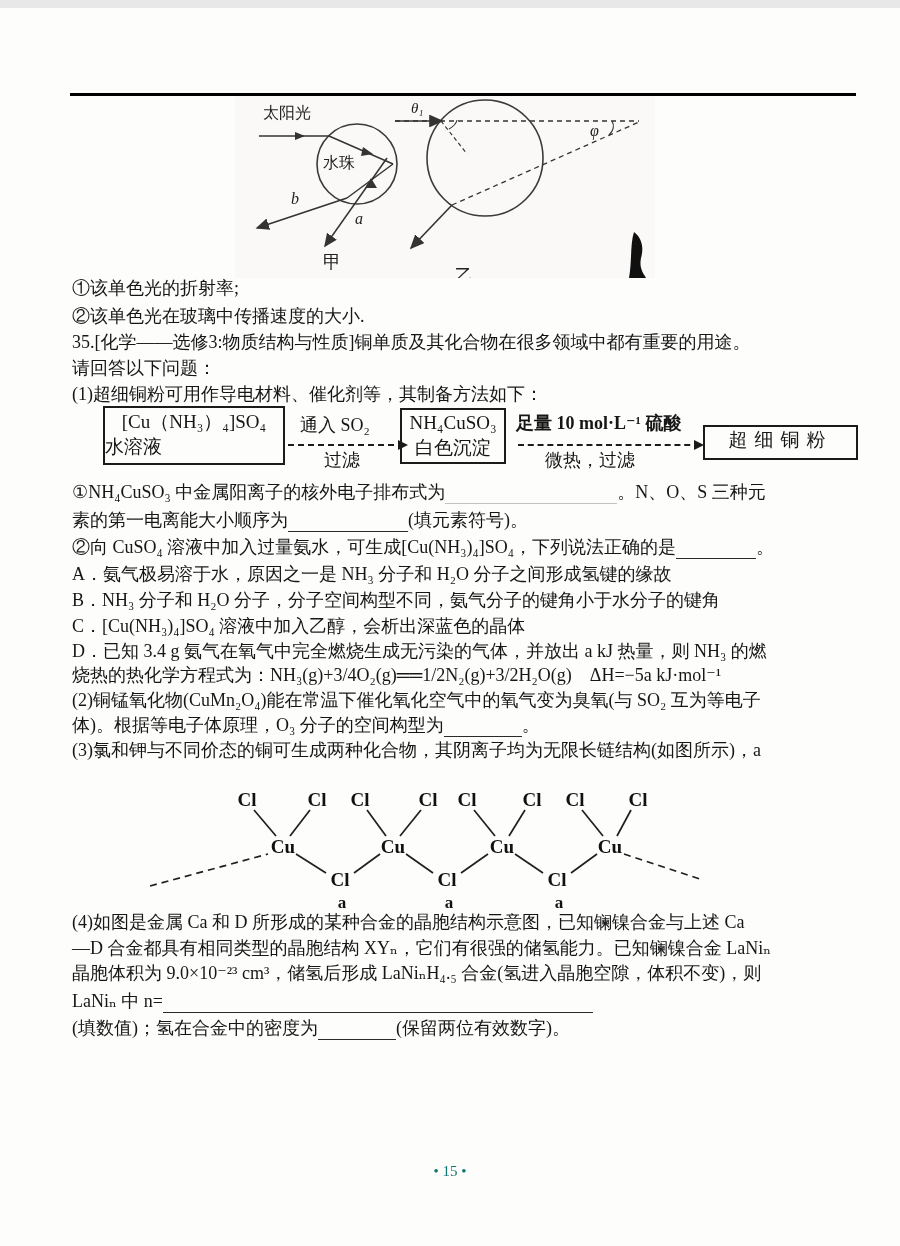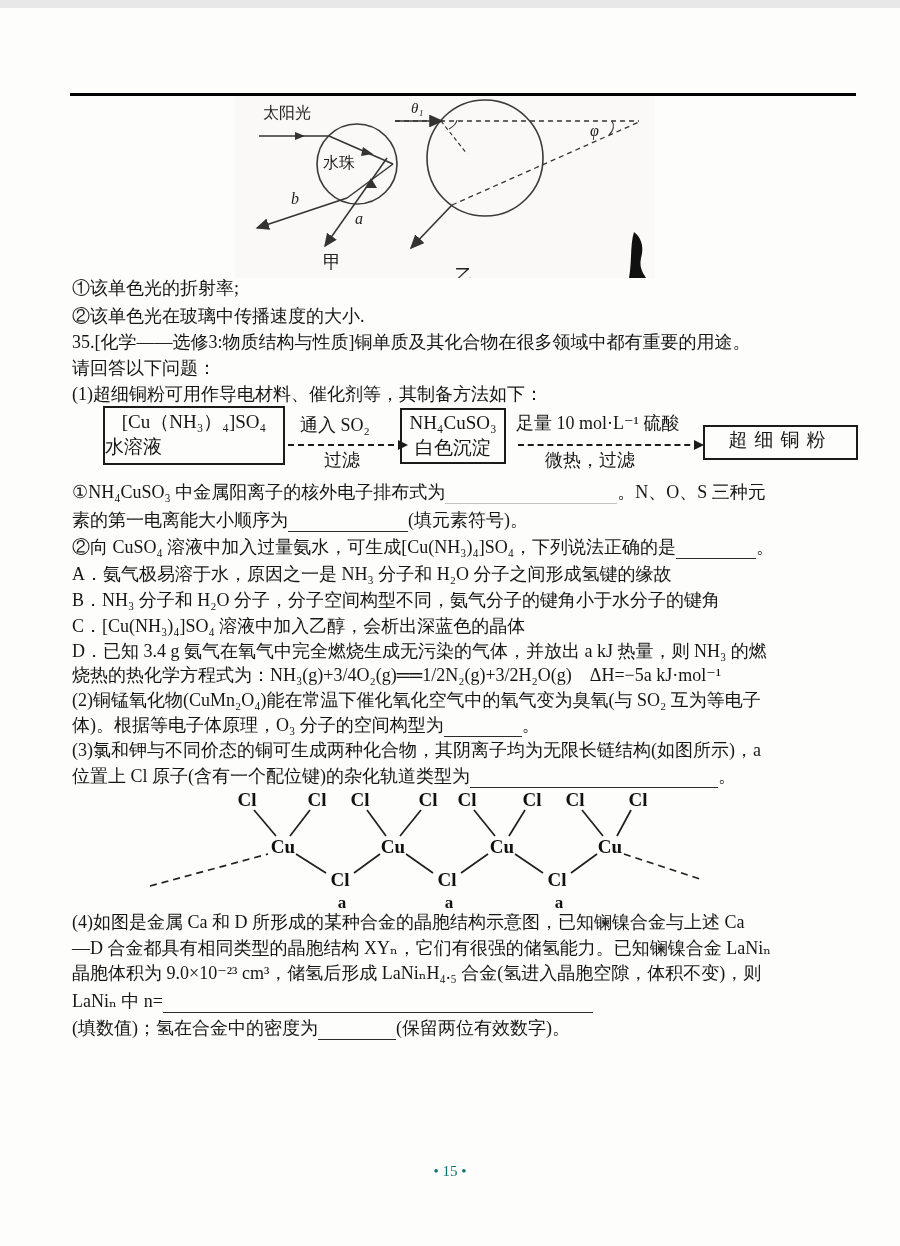--- a/index.html
+++ b/index.html
@@ -98,21 +98,21 @@
       <span class="c" style="text-align:center;">[Cu（NH₃）₄]SO₄</span>
       <span class="c" style="">水溶液</span>
     </div>
     <div class="flabel" style="left:228px;top:9px;">通入 SO₂</div>
     <div class="dash-arrow" style="left:216px;top:40px;width:116px;"></div>
     <div class="flabel" style="left:252px;top:44px;">过滤</div>
     <div class="fbox" style="left:328px;top:4px;width:102px;height:52px;text-align:center;">
       <span class="c">NH₄CuSO₃</span>
       <span class="c">白色沉淀</span>
     </div>
-    <div class="flabel" style="left:444px;top:7px;font-weight:normal;">足量 10 mol·L⁻¹ 硫酸</div>
+    <div class="flabel" style="left:444px;top:7px;font-weight:bold;">足量 10 mol·L⁻¹ 硫酸</div>
     <div class="dash-arrow" style="left:446px;top:40px;width:182px;"></div>
     <div class="flabel" style="left:473px;top:44px;">微热，过滤</div>
     <div class="fbox" style="left:631px;top:21px;width:151px;height:31px;text-align:center;letter-spacing:7px;">
       <span class="c">超细铜粉</span>
     </div>
   </div>
 
   <div class="line" style="top:472px">
     <span>①NH₄CuSO₃ 中金属阳离子的核外电子排布式为</span><span class="blank-faint" style="width:172px"></span><span>。N、O、S 三种元</span>
   </div>
@@ -128,23 +128,20 @@
   <div class="line" style="top:606px">C．[Cu(NH₃)₄]SO₄ 溶液中加入乙醇，会析出深蓝色的晶体</div>
   <div class="line" style="top:631px">D．已知 3.4 g 氨气在氧气中完全燃烧生成无污染的气体，并放出 a kJ 热量，则 NH₃ 的燃</div>
   <div class="line" style="top:655px">烧热的热化学方程式为：NH₃(g)+3/4O₂(g)══1/2N₂(g)+3/2H₂O(g)　ΔH=−5a kJ·mol⁻¹</div>
 
   <div class="line" style="top:680px">(2)铜锰氧化物(CuMn₂O₄)能在常温下催化氧化空气中的氧气变为臭氧(与 SO₂ 互为等电子</div>
   <div class="line" style="top:705px">
     <span>体)。根据等电子体原理，O₃ 分子的空间构型为</span><span class="blank" style="width:78px"></span><span>。</span>
   </div>
 
   <div class="line" style="top:730px">(3)氯和钾与不同价态的铜可生成两种化合物，其阴离子均为无限长链结构(如图所示)，a</div>
-  <div class="line" style="top:756px">
-    <span>位置上 Cl 原子(含有一个配位键)的杂化轨道类型为</span><span class="blank" style="width:248px"></span><span>。</span>
-  </div>
 
   <svg id="cucl-fig" width="560" height="125" viewBox="0 0 560 125">
     <g stroke="#1f1f1f" stroke-width="1.7">
       <line x1="114" y1="24" x2="136" y2="50"></line>
         <line x1="170" y1="24" x2="150" y2="50"></line>
       <line x1="227" y1="24" x2="246" y2="50"></line>
         <line x1="281" y1="24" x2="260" y2="50"></line>
       <line x1="334" y1="24" x2="355" y2="50"></line>
         <line x1="385" y1="24" x2="369" y2="50"></line>
       <line x1="442" y1="24" x2="463" y2="50"></line>

